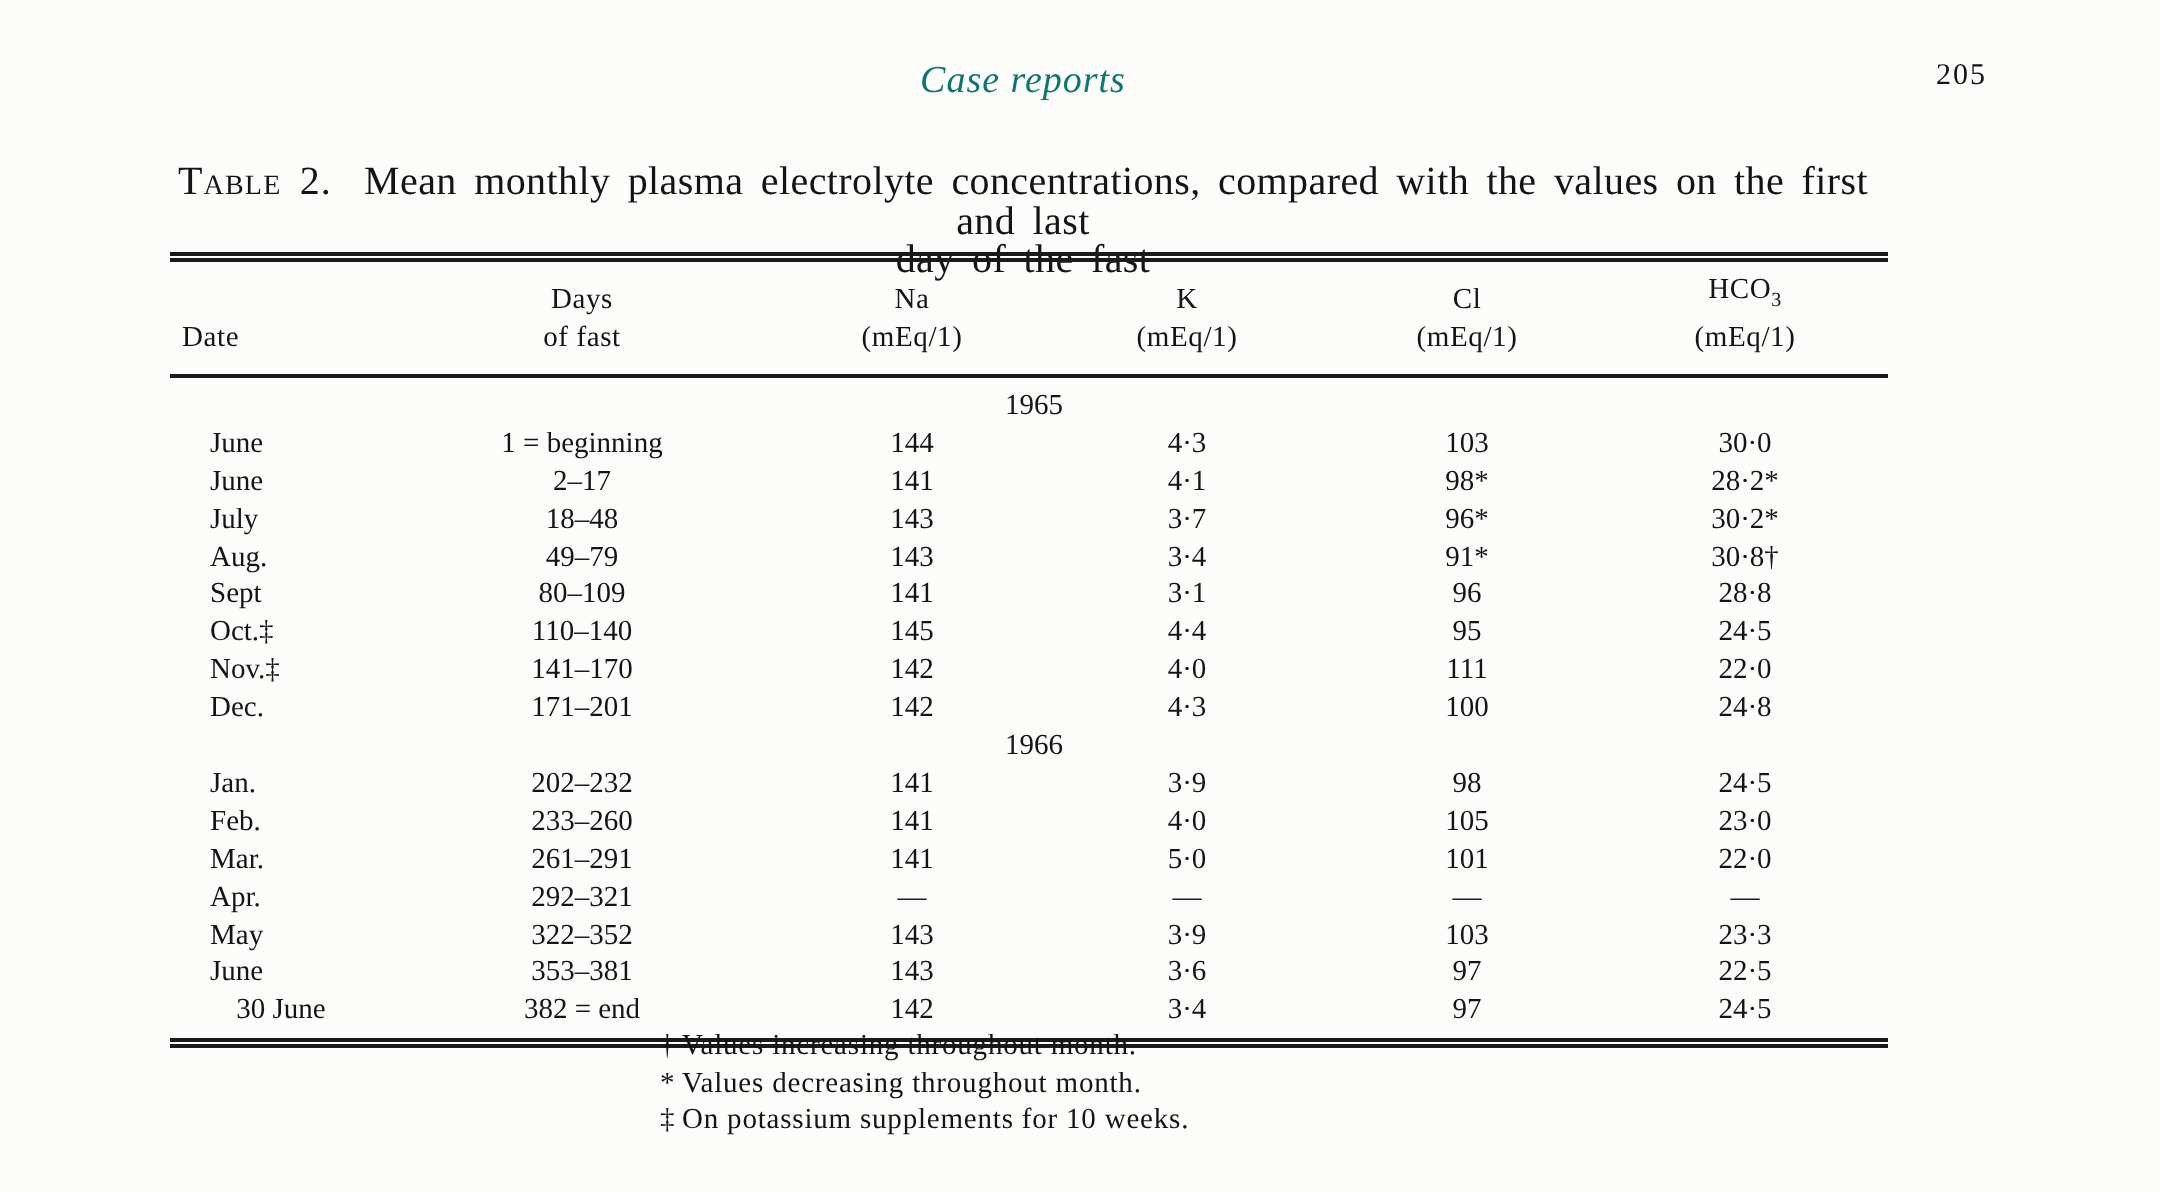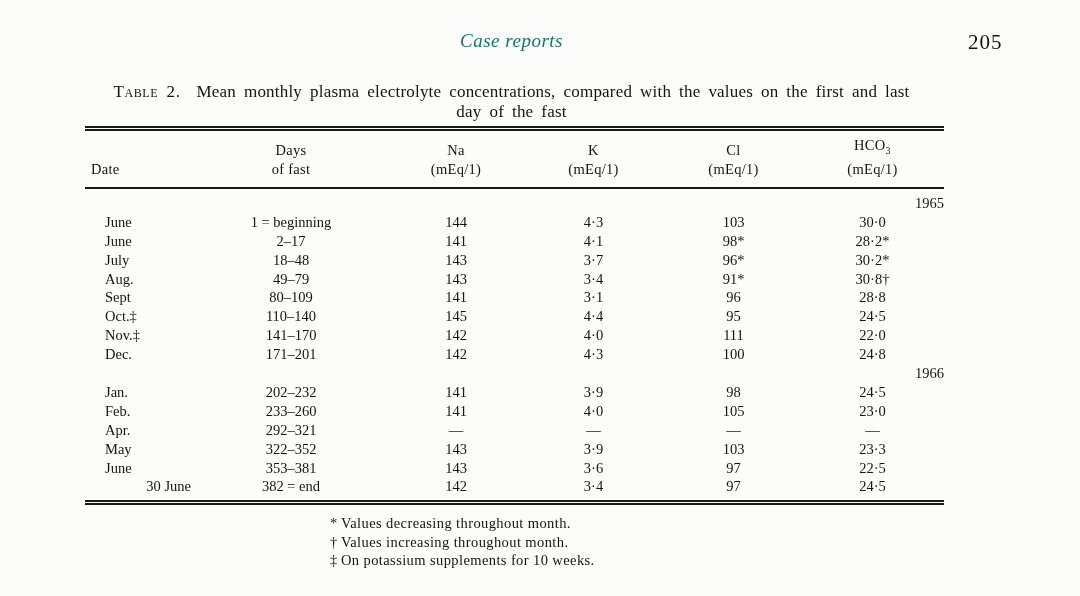--- a/index.html
+++ b/index.html
@@ -14,27 +14,27 @@
   .page { position: absolute; inset: 0; }
 
   
   .running-title {
     position: absolute; left: 85px; top: 30px; width: 853px;
     text-align: center; font-style: italic; font-size: 19px;
     letter-spacing: 0.5px; color: #0f766e;
   }
   .page-number {
     position: absolute; left: 968px; top: 30px; width: 44px;
-    font-size: 21px; letter-spacing: 1px; color: #121212;
+    font-size: 15px; letter-spacing: 1px; color: #121212;
   }
 
   
   .caption {
     position: absolute; left: 85px; top: 82px; width: 853px;
-    text-align: center; font-size: 17px; line-height: 19.5px;
+    text-align: center; font-size: 20px; line-height: 19.5px;
     word-spacing: 3.5px; letter-spacing: 0.2px; color: #141414;
   }
   .caption .tbl-label {
     font-variant: small-caps; letter-spacing: 0.6px; margin-right: 16px;
   }
 
   
   .table-wrap { position: absolute; left: 85px; top: 126px; width: 853px; }
   table {
     border-collapse: collapse; table-layout: fixed; width: 853px;
@@ -53,21 +53,21 @@
   thead th {
     font-weight: normal; vertical-align: bottom; text-align: center;
     padding: 5px 0 8px; line-height: 19px; letter-spacing: 0.3px;
   }
   thead th.c-date { text-align: left; padding-left: 6px; }
   thead th sub { font-size: 10px; }
 
   tbody { line-height: 18.9px; }
   tbody td { text-align: center; padding: 0; }
   tbody td.date { text-align: left; padding-left: 20px; }
-  tbody td.date.noindent, tbody td.year { text-align: right; padding-left: 5px; }
+  tbody td.date.noindent, tbody td.year { text-align: center; padding-left: 5px; }
   tbody tr:first-child td { padding-top: 5px; }
   tbody tr:last-child td { padding-bottom: 4px; margin-left: 17px; }
 
   
   .footnotes {
     position: absolute; left: 330px; top: 514px;
     font-size: 14.5px; line-height: 18.7px; letter-spacing: 0.4px;
     color: #141414;
   }
   .fn-marker { display: inline-block; min-width: 11px; }
@@ -196,20 +196,28 @@
           </tr>
           <tr>
             <td class="date">Feb.</td>
             <td>233–260</td>
             <td>141</td>
             <td>4·0</td>
             <td>105</td>
             <td>23·0</td>
           </tr>
           <tr>
+            <td class="date">Mar.</td>
+            <td>261–291</td>
+            <td>141</td>
+            <td>5·0</td>
+            <td>101</td>
+            <td>22·0</td>
+          </tr>
+          <tr>
             <td class="date">Apr.</td>
             <td>292–321</td>
             <td>—</td>
             <td>—</td>
             <td>—</td>
             <td>—</td>
           </tr>
           <tr>
             <td class="date">May</td>
             <td>322–352</td>
@@ -233,23 +241,23 @@
             <td>3·4</td>
             <td>97</td>
             <td>24·5</td>
           </tr>
         </tbody>
     </table>
   </div>
 
   <div class="footnotes">
     <div>
-      <span class="fn-marker">*</span><span>Values decreasing throughout month.</span>
+      <span class="fn-marker">†</span><span>Values increasing throughout month.</span>
     </div>
     <div>
-      <span class="fn-marker">†</span><span>Values increasing throughout month.</span>
+      <span class="fn-marker">*</span><span>Values decreasing throughout month.</span>
     </div>
     <div>
       <span class="fn-marker">‡</span><span>On potassium supplements for 10 weeks.</span>
     </div>
   </div>
 
 </div>
 
 </body></html>

